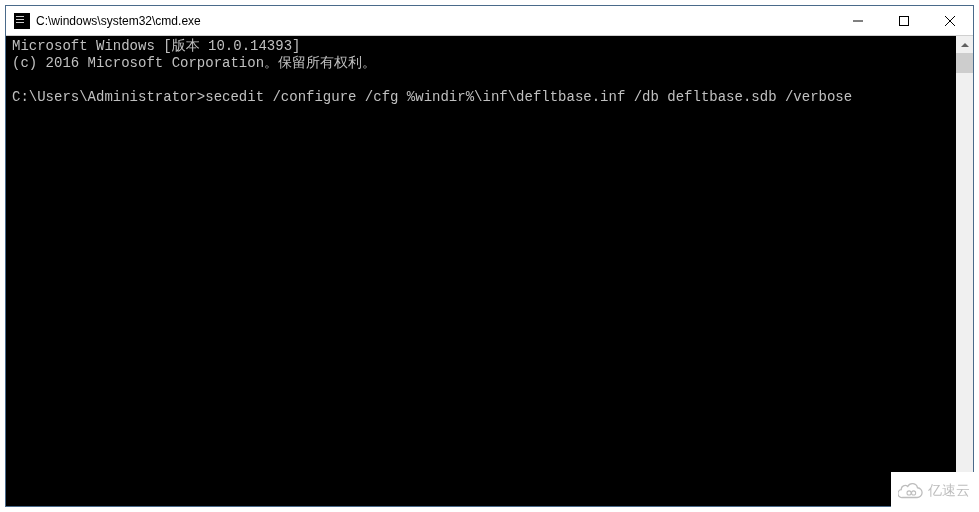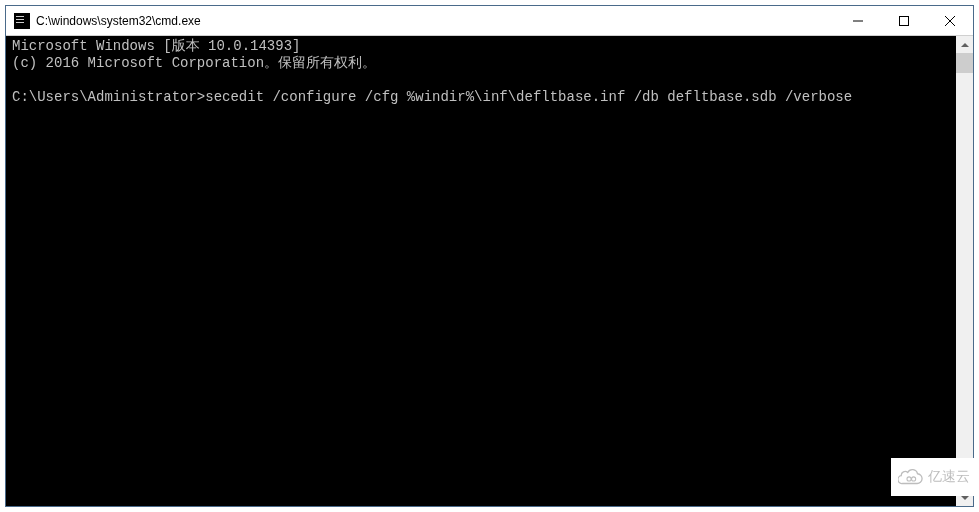--- a/index.html
+++ b/index.html
@@ -102,21 +102,21 @@
   .sb-thumb {
     position: absolute;
     top: 0; left: 0;
     width: 100%;
     height: 20px;
     background: #cdcdcd;
   }
   .watermark {
     position: absolute;
     right: 2px;
-    bottom: 16px;
+    bottom: 2px;
     width: 86px;
     height: 38px;
     background: #ffffff;
     display: flex;
     align-items: center;
     justify-content: center;
     gap: 4px;
     color: #bdbdbd;
     font-size: 14px;
   }

